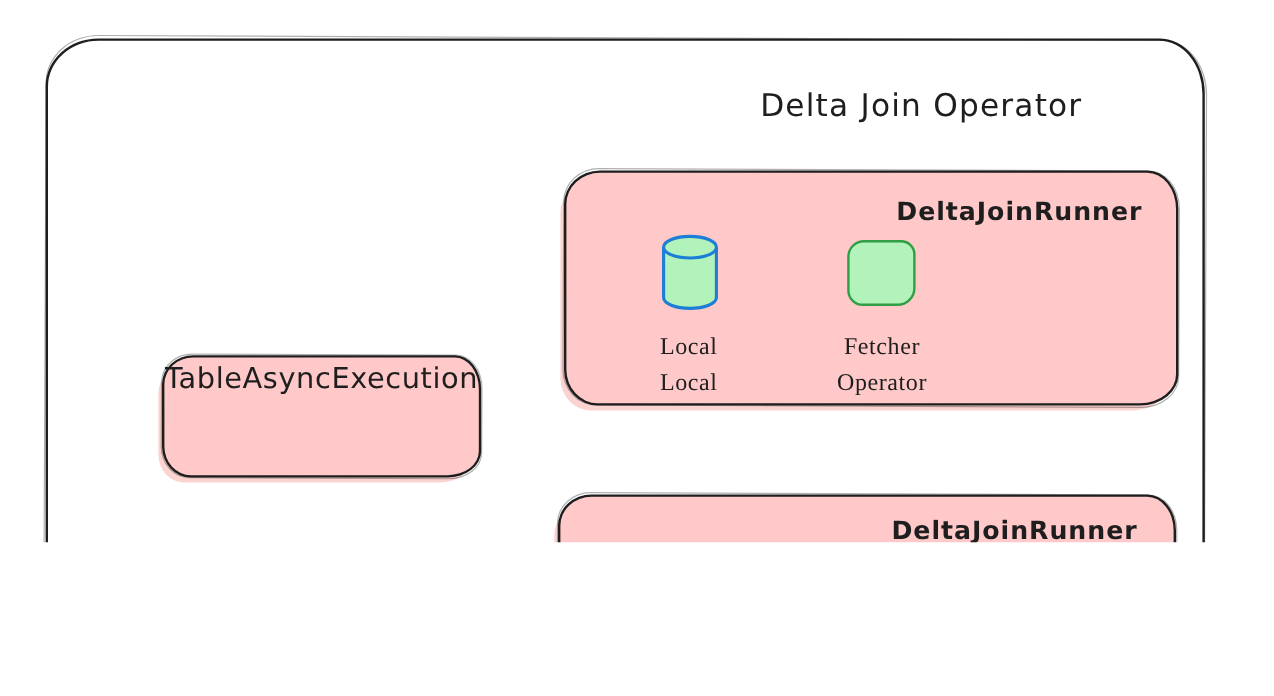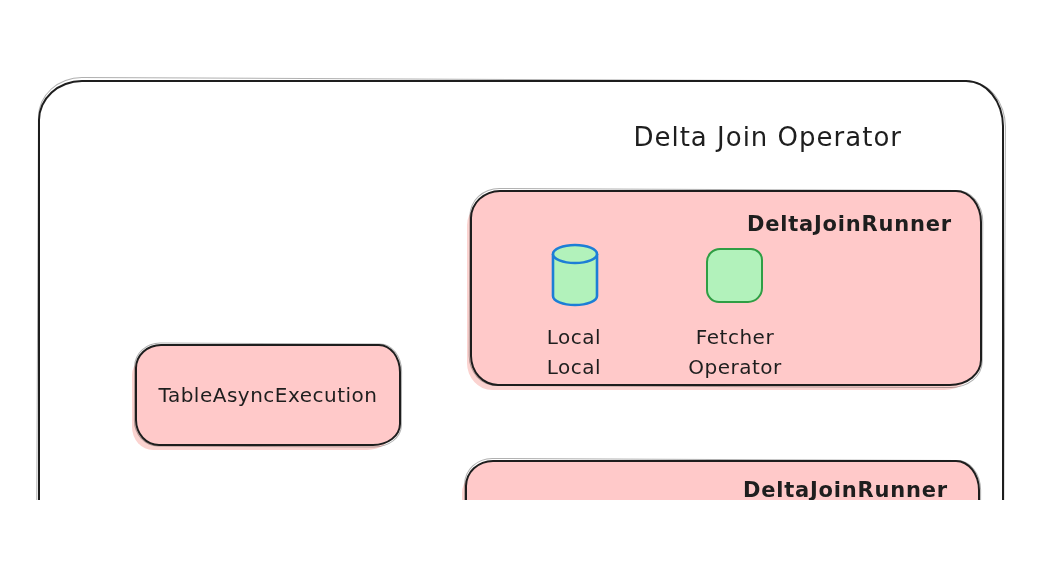--- a/index.html
+++ b/index.html
@@ -5,21 +5,20 @@
   * { margin: 0; padding: 0; box-sizing: border-box; }
   html, body { background: #ffffff; }
   body { font-family: "DejaVu Sans", sans-serif; color: #1e1e1e; }
 
   .canvas {
     position: relative;
     width: 1062px;
     height: 452px;
     background: #ffffff;
     overflow: hidden;
-    margin-top: 48px;
   }
 
   
   .sketch {
     position: absolute;
     border: 2.4px solid #1e1e1e;
   }
   .sketch::after {            
     content: "";
     position: absolute;
@@ -48,24 +47,24 @@
   .pink-box {
     background: #ffc9c9;
     box-shadow: -6px 7px 0 -3px #fbd3d0;
   }
 
   .controller-box {
     left: 95px; top: 262px;
     width: 266px; height: 102px;
     border-radius: 26px 22px 28px 24px / 24px 28px 22px 26px;
     display: flex;
+    flex-direction: column;
     align-items: center;
-    justify-content: center;
     text-align: center;
-    font-size: 20px;
+    font-size: 24px;
     line-height: 1.45;
     letter-spacing: 0.5px;
   }
 
   .runner-top-box {
     left: 430px; top: 108px;
     width: 512px; height: 196px;
     border-radius: 30px 26px 32px 28px / 28px 32px 26px 30px;
   }
 
@@ -98,20 +97,21 @@
   .runner-top-box .cylinder { left: 76px; top: 50px; }
   .runner-bottom-box .cylinder { left: 73px; top: 42px; }
 
   .icon-caption {
     position: absolute;
     top: 130px;
     text-align: center;
     font-size: 20px;
     line-height: 1.5;
     letter-spacing: 0.5px;
+    font-family: Liberation Serif, serif;
   }
   .caption-cache   { left: 46px;  width: 112px; }
   .caption-fetcher { left: 202px; width: 122px; }
   .icon-caption span { display: block; }
 </style>
 </head>
 <body>
 
 <div class="canvas">
 

